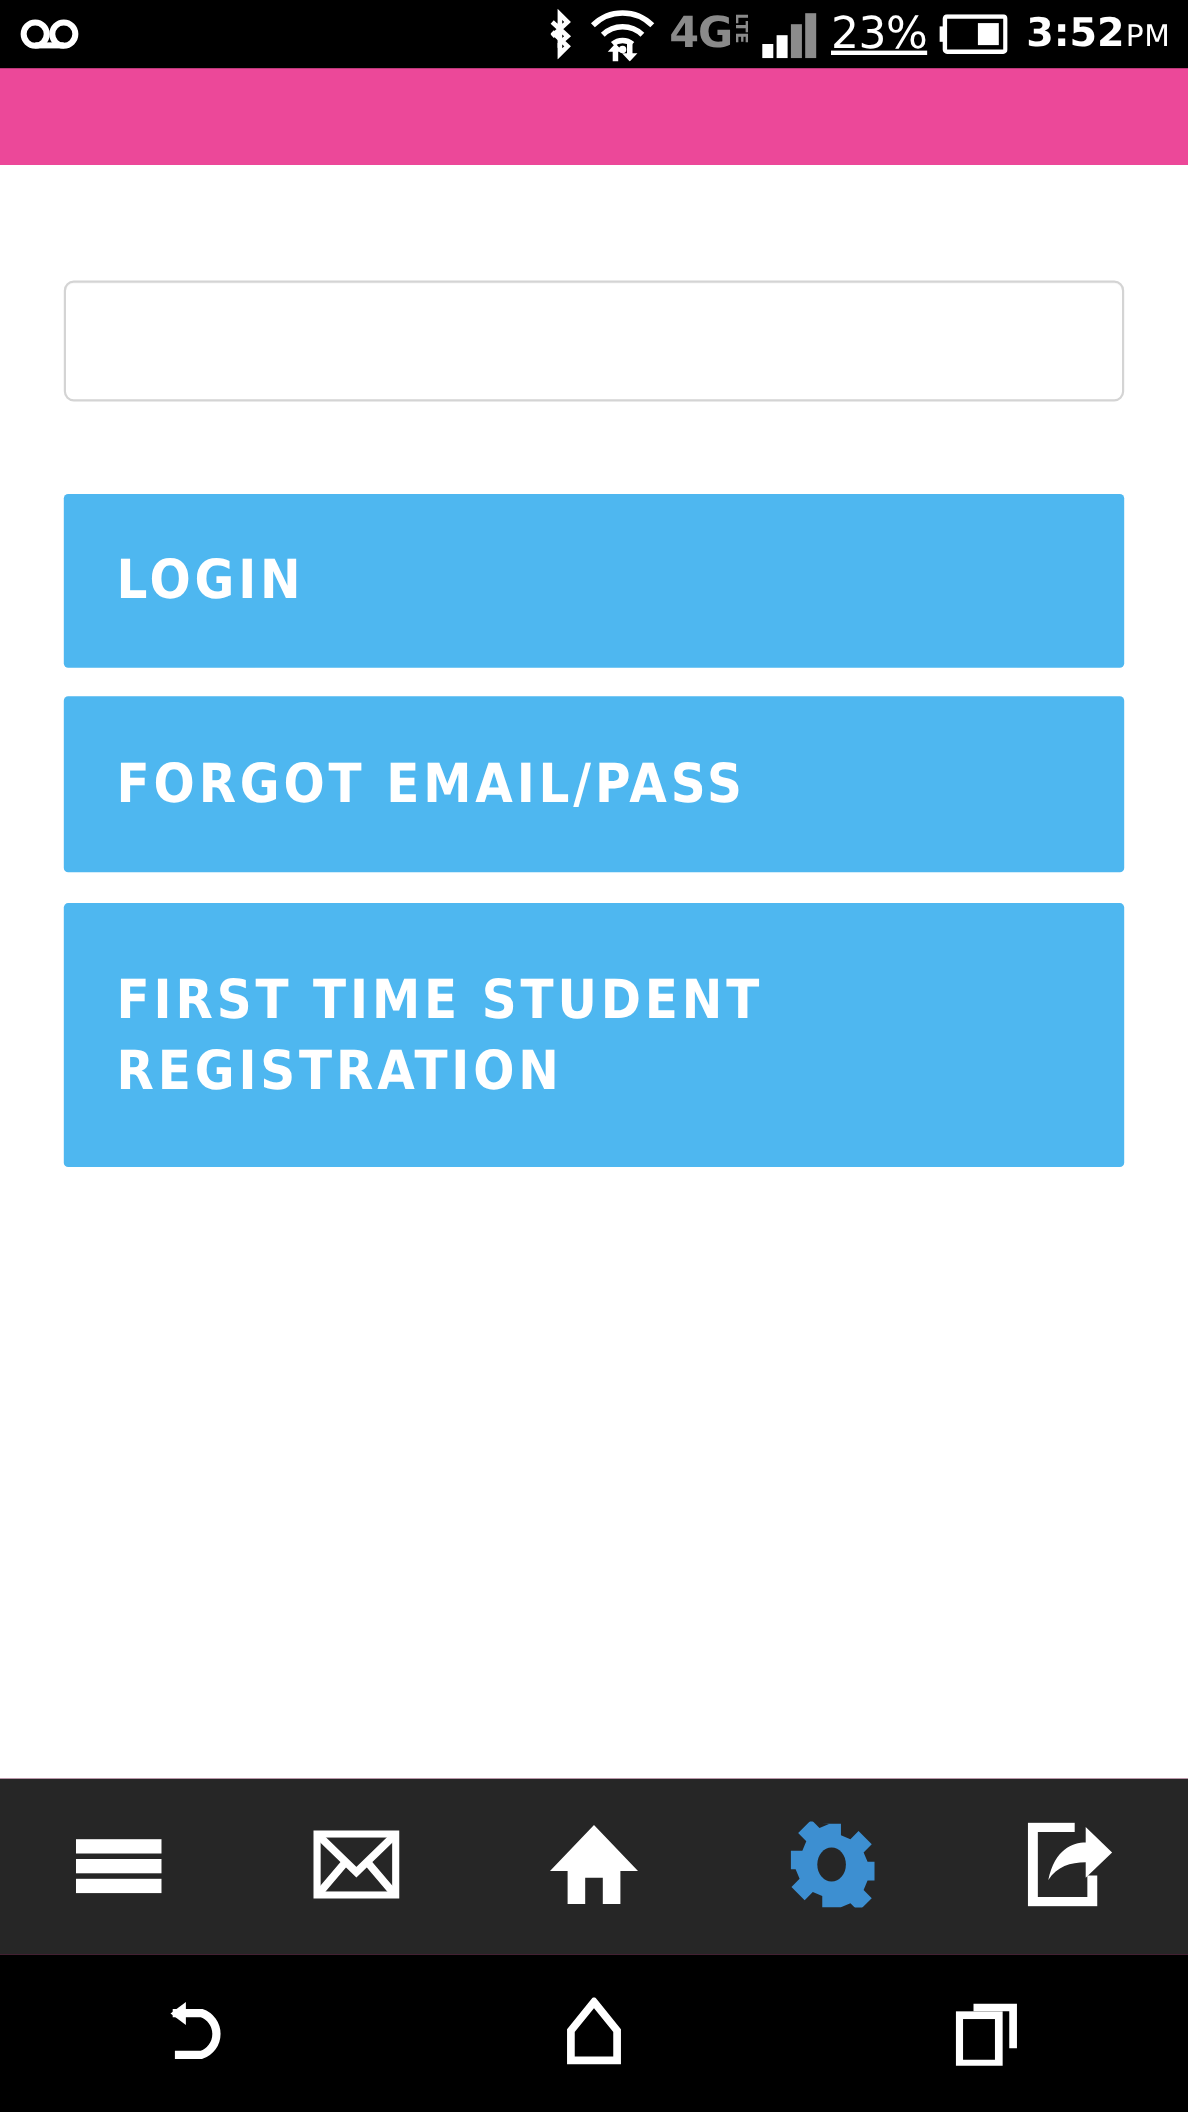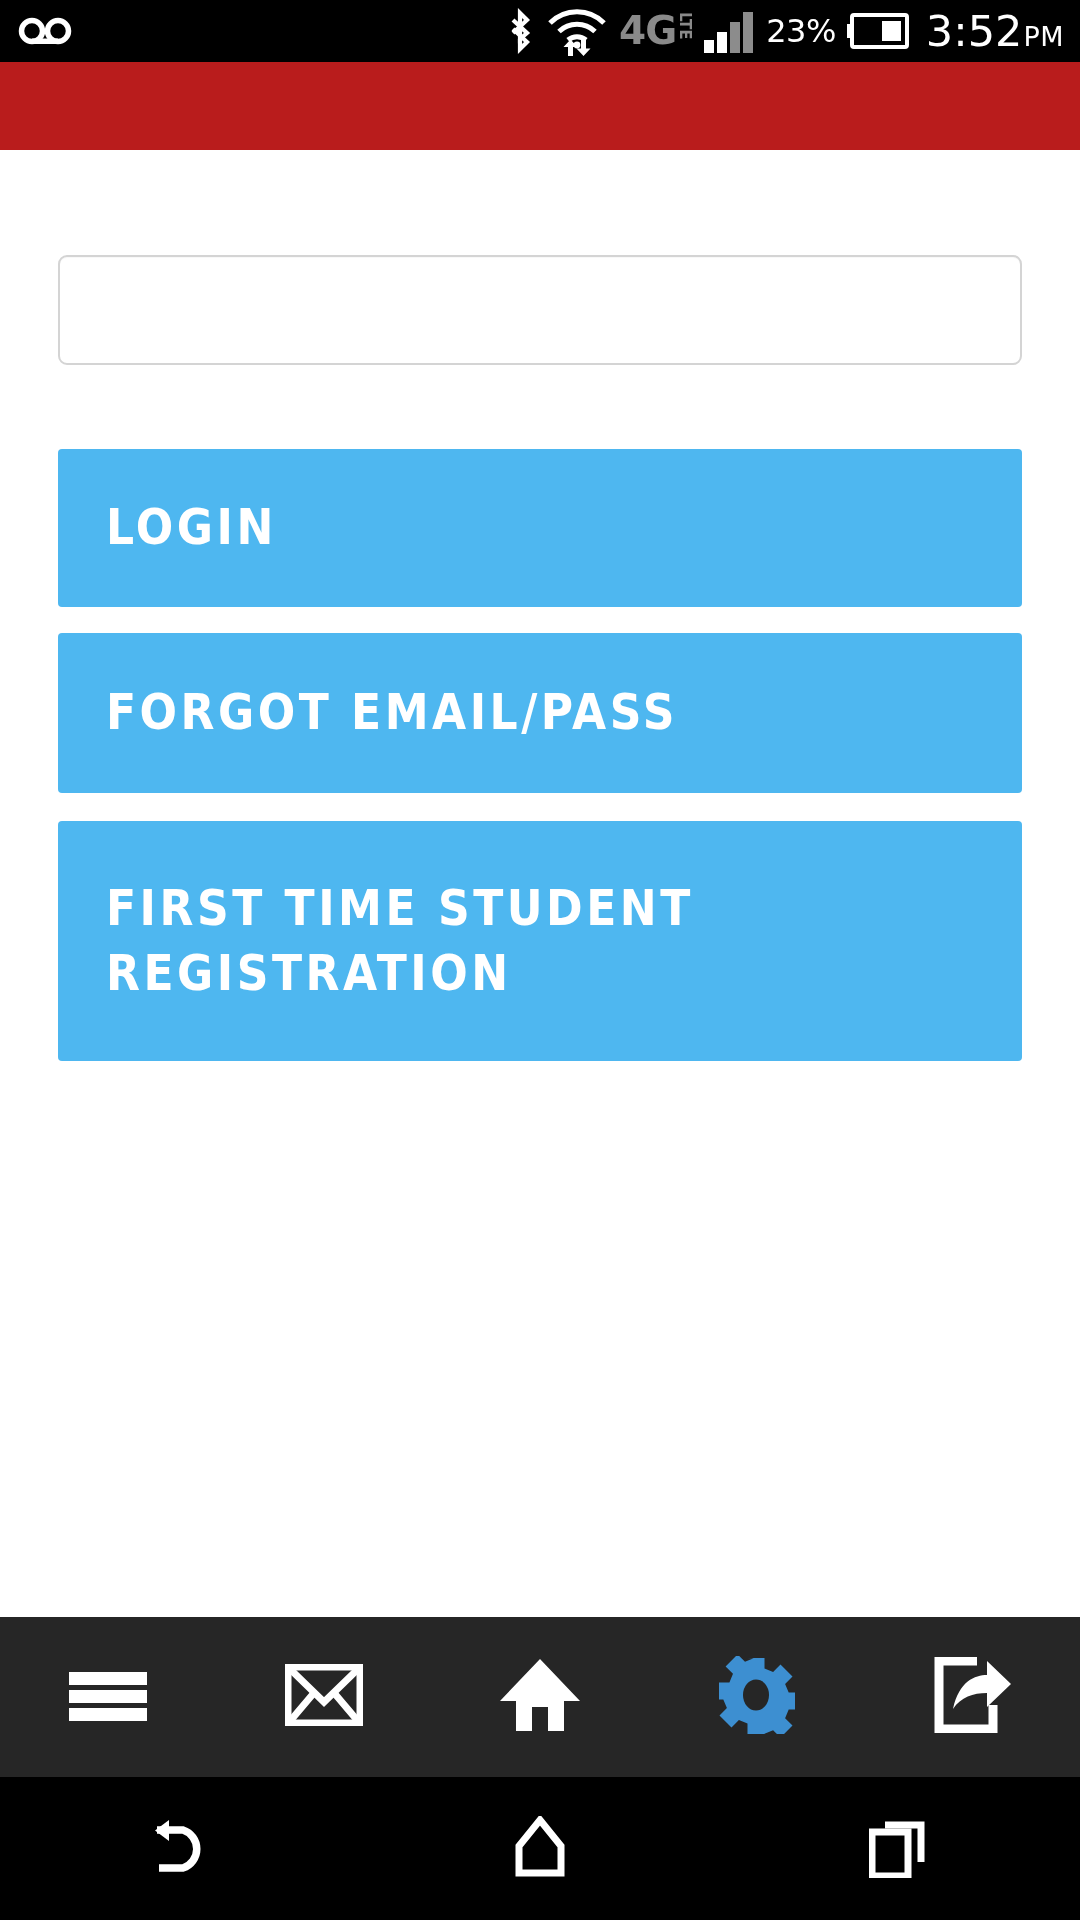--- a/index.html
+++ b/index.html
@@ -3,37 +3,37 @@
 <meta charset="utf-8">
 <title>My Account</title>
 <style>
   * { margin:0; padding:0; box-sizing:border-box; }
   html,body {
     width:1080px; height:1920px;
     background:#000;
     font-family:"DejaVu Sans","Liberation Sans",sans-serif;
     overflow:hidden;
   }
-  #phone { position:relative; width:1080px; height:1920px; background:#b91c1c; }
+  #phone { position:relative; width:1080px; height:1920px; background:#ec4899; }
 
   
   .statusbar{
     position:absolute; top:0; left:0; width:1080px; height:62px;
     background:#000; color:#fff; display:flex; align-items:center;
   }
   .sb-left{ display:flex; align-items:center; padding-left:18px; }
   .sb-right{ margin-left:auto; display:flex; align-items:center; padding-right:16px; gap:11px; }
   .vm-icon{ display:block; }
   .sb-ico{ display:block; }
   .sb-batt-pct{
-    font-size:32px; font-weight:400; letter-spacing:-0.5px;
-    font-family:"DejaVu Sans","Liberation Sans",sans-serif; line-height:1;
+    font-size:40px; font-weight:400; letter-spacing:-0.5px;
+    font-family:"DejaVu Sans","Liberation Sans",sans-serif; line-height:1;text-decoration:underline;
   }
   .sb-time{
-    font-size:43px; font-weight:400; line-height:1; letter-spacing:0px;
+    font-size:36px; font-weight:700; line-height:1; letter-spacing:0px;
   }
   .sb-ampm{ font-size:27px; font-weight:400; line-height:1; margin-left:1px; letter-spacing:0.5px;text-align:right;}
   .sb-timewrap{ display:flex; align-items:baseline; margin-left:6px; }
 
   
   .titlebar{
     position:absolute; top:62px; left:0; width:1080px; height:88px;
     background:#262626; display:flex; align-items:center; justify-content:center;
   }
   .titlebar .title{

